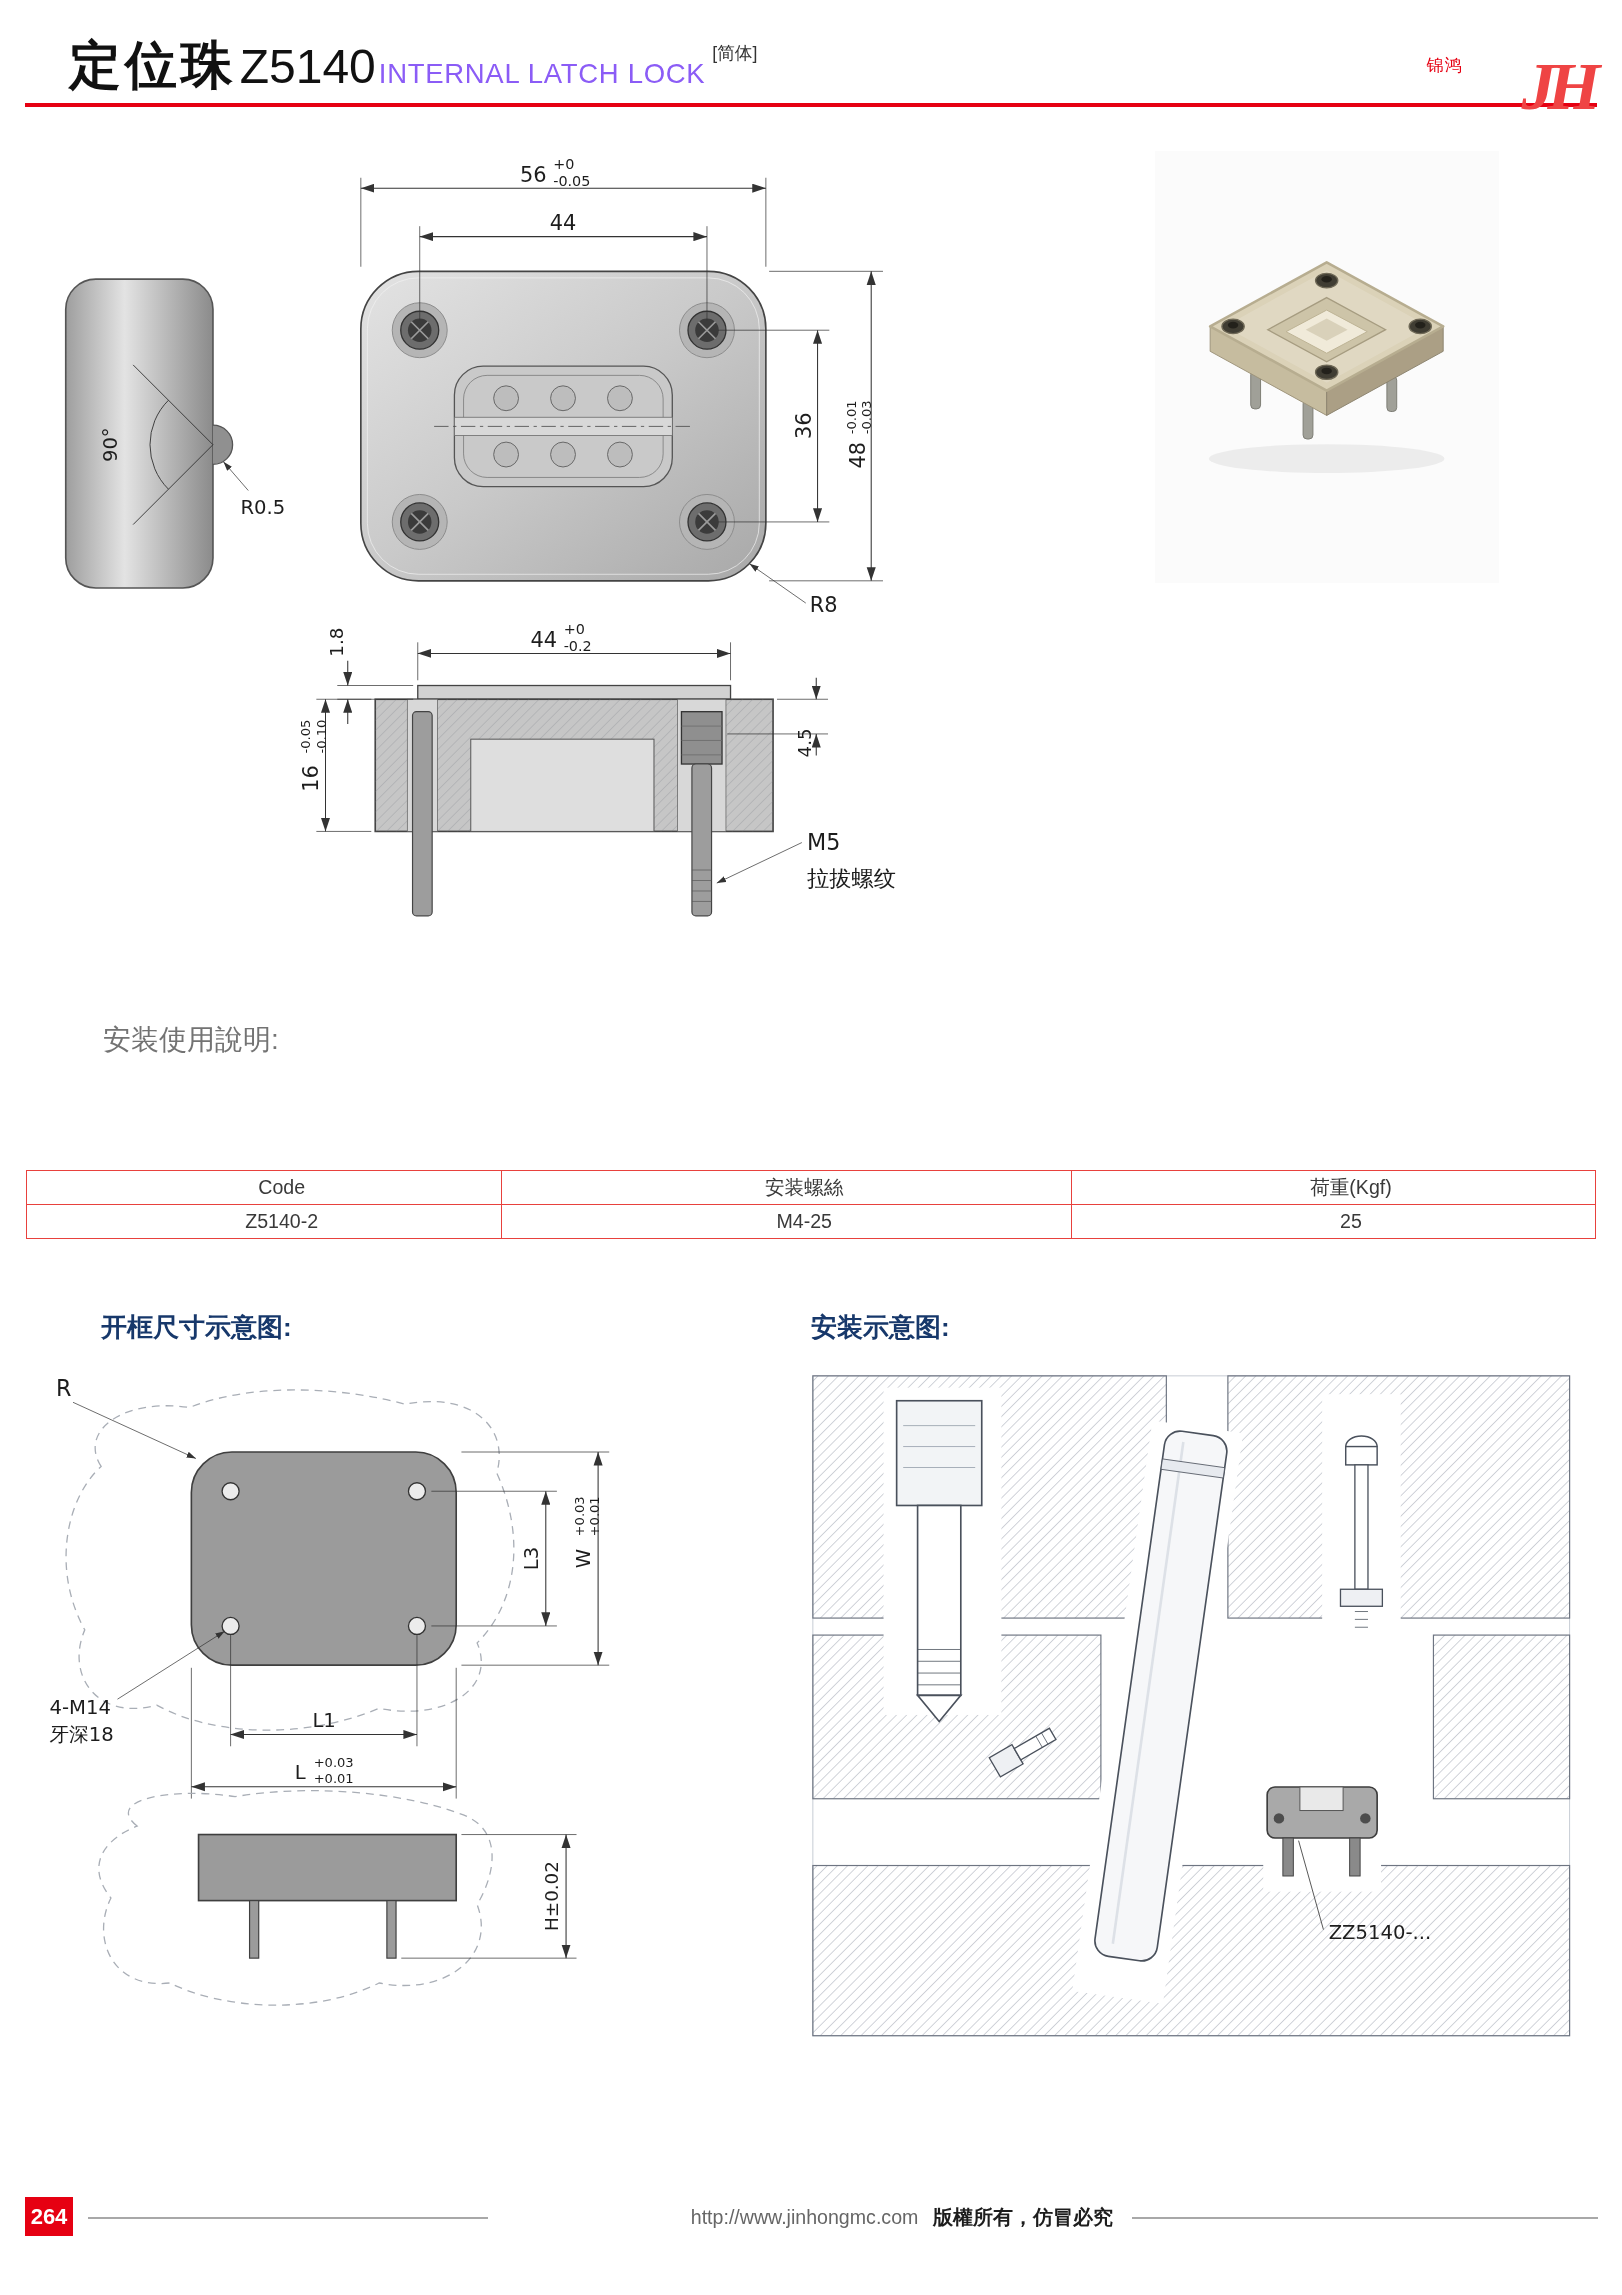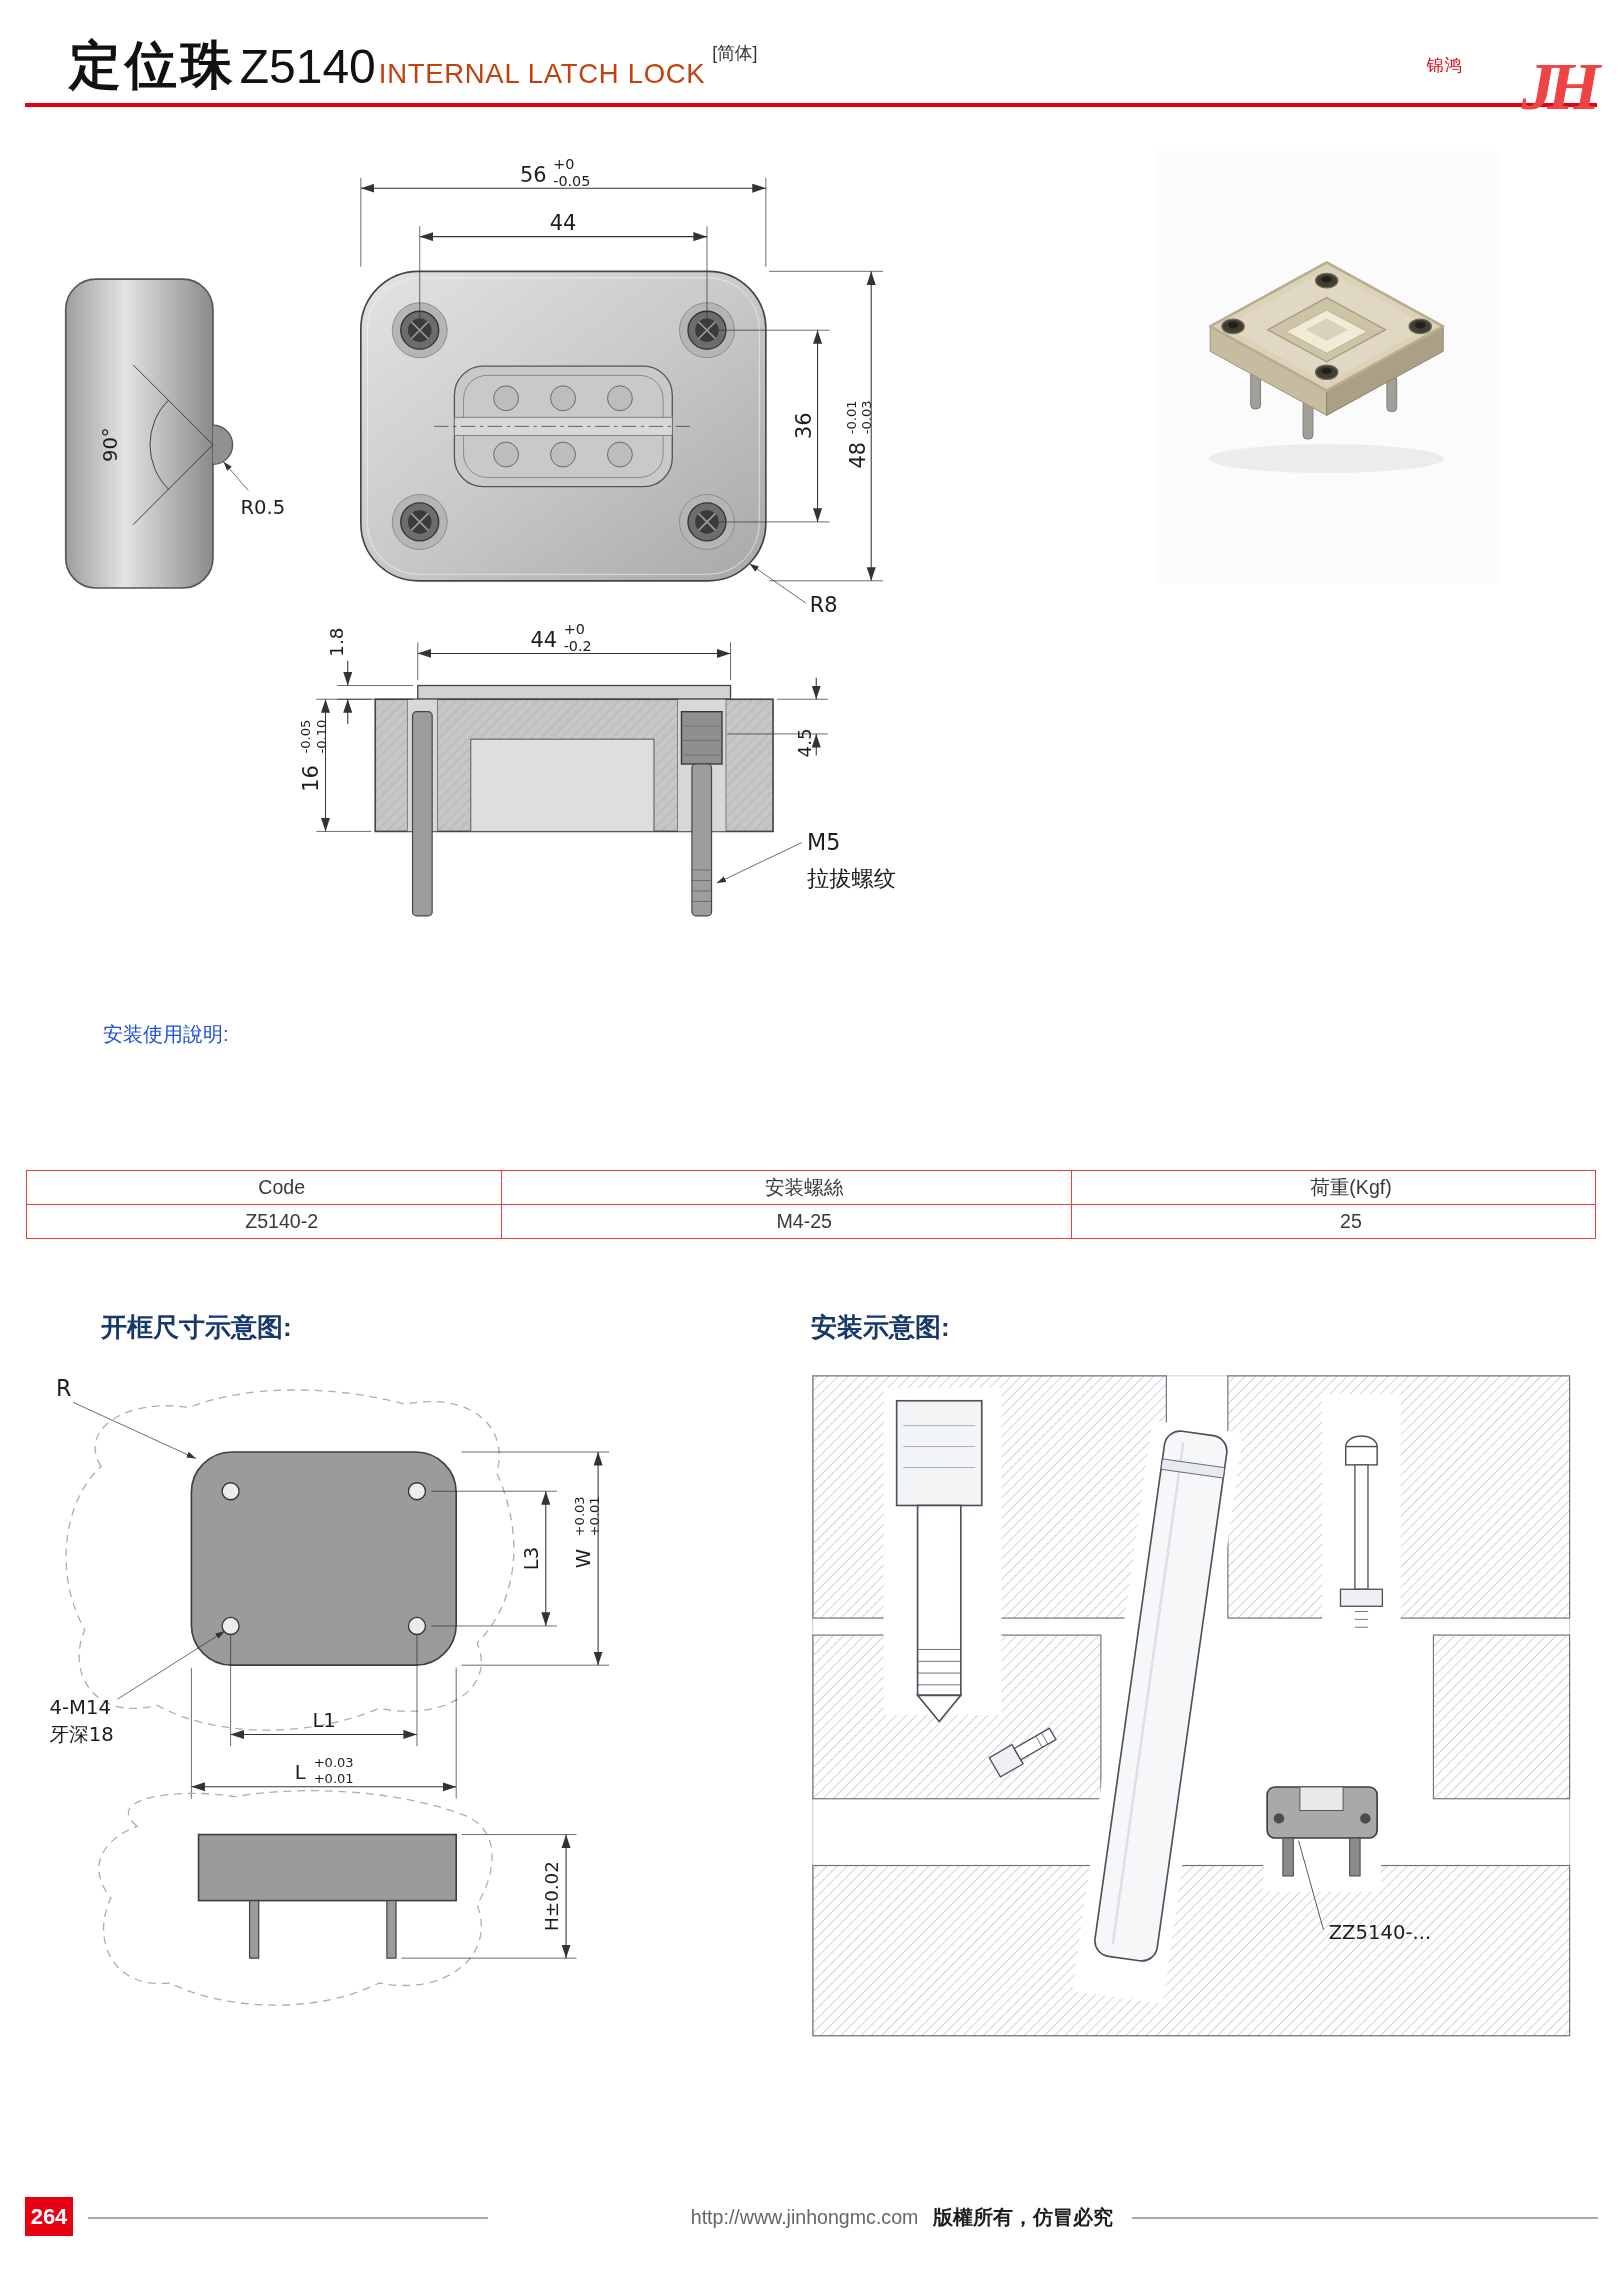--- a/index.html
+++ b/index.html
@@ -4,30 +4,30 @@
 <style>
   * { margin:0; padding:0; box-sizing:border-box; }
   html,body { width:1622px; height:2295px; background:#ffffff;
     font-family:"Liberation Sans",sans-serif; position:relative; }
   .abs { position:absolute; }
 
   
   .title-row { display:flex; align-items:baseline; gap:3px; }
   .t-cn  { font-size:52px; font-weight:700; color:#111; letter-spacing:3.9px; }
   .t-code{ font-size:48px; font-weight:400; color:#111; }
-  .t-en  { font-size:27.5px; font-weight:500; color:#c2410c; letter-spacing:0.7px; }
+  .t-en  { font-size:27.5px; font-weight:500; color:#8b5cf6; letter-spacing:0.7px; }
   .t-lang{ font-size:17.7px; color:#333; position:relative; top:-23.6px; margin-left:3.9px; }
   .rule  { background:#e60012; }
   .logo  { text-align:right;margin-top:44px; }
   .logo-jh { font-family:"Liberation Serif",serif; font-style:italic; font-weight:bold;
              font-size:68px; color:#ef4444; letter-spacing:-7.9px; line-height:1; display:block; }
   .logo-small { position:absolute; left:3.9px; top:2.6px; font-size:17px; color:#e60012; letter-spacing:1.3px; }
 
   
-  .ins-title { font-size:20px; color:#1d4ed8; margin-bottom:36px; }
+  .ins-title { font-size:28px; color:#737373; margin-bottom:36px; }
   .ins-line  { font-size:23px; color:#1c1c1c; margin-bottom:18.3px; }
 
   
   .spec-table { border-collapse:collapse; table-layout:fixed; }
   .spec-table th, .spec-table td { border:1.3px solid #e8413d; height:34px; text-align:center;
     font-size:19.6px; font-weight:400; color:#3a3a3a;padding-left:35px; }
 
   .sec-title { font-size:26px; font-weight:700; color:#17386b; }
 
   

